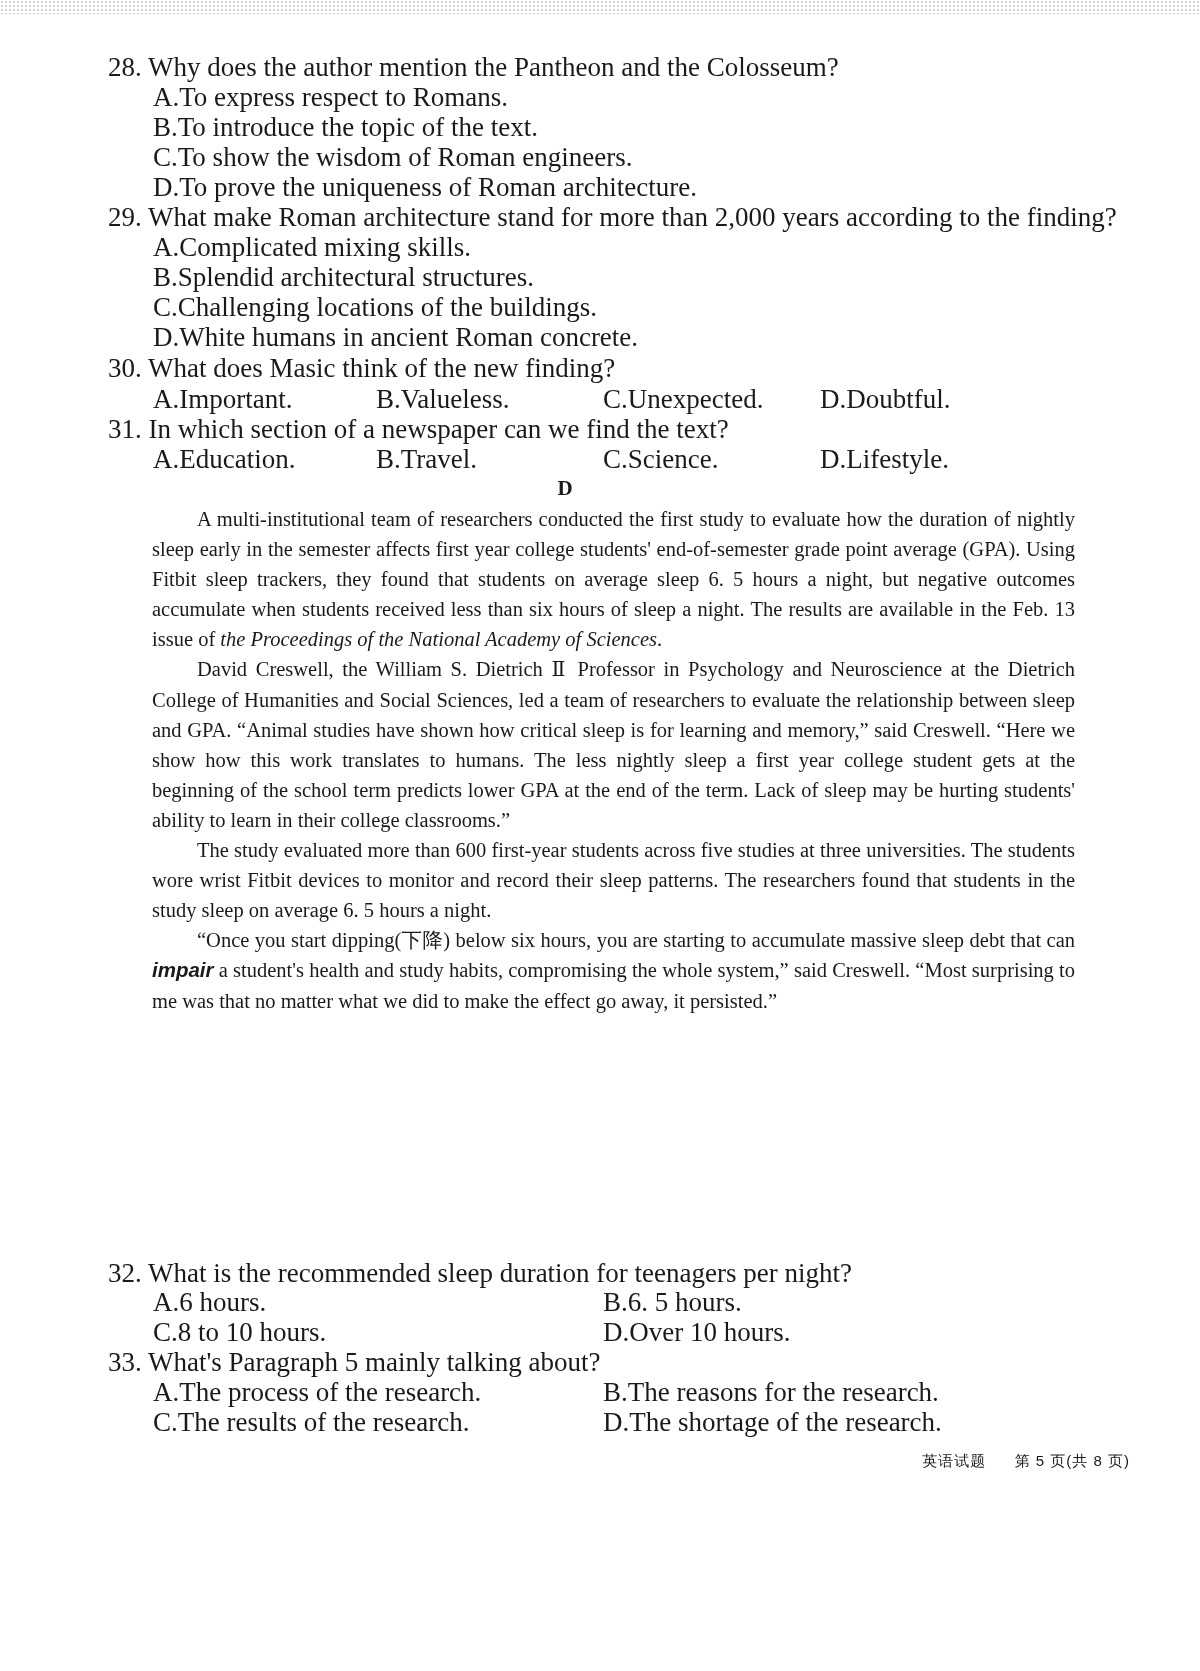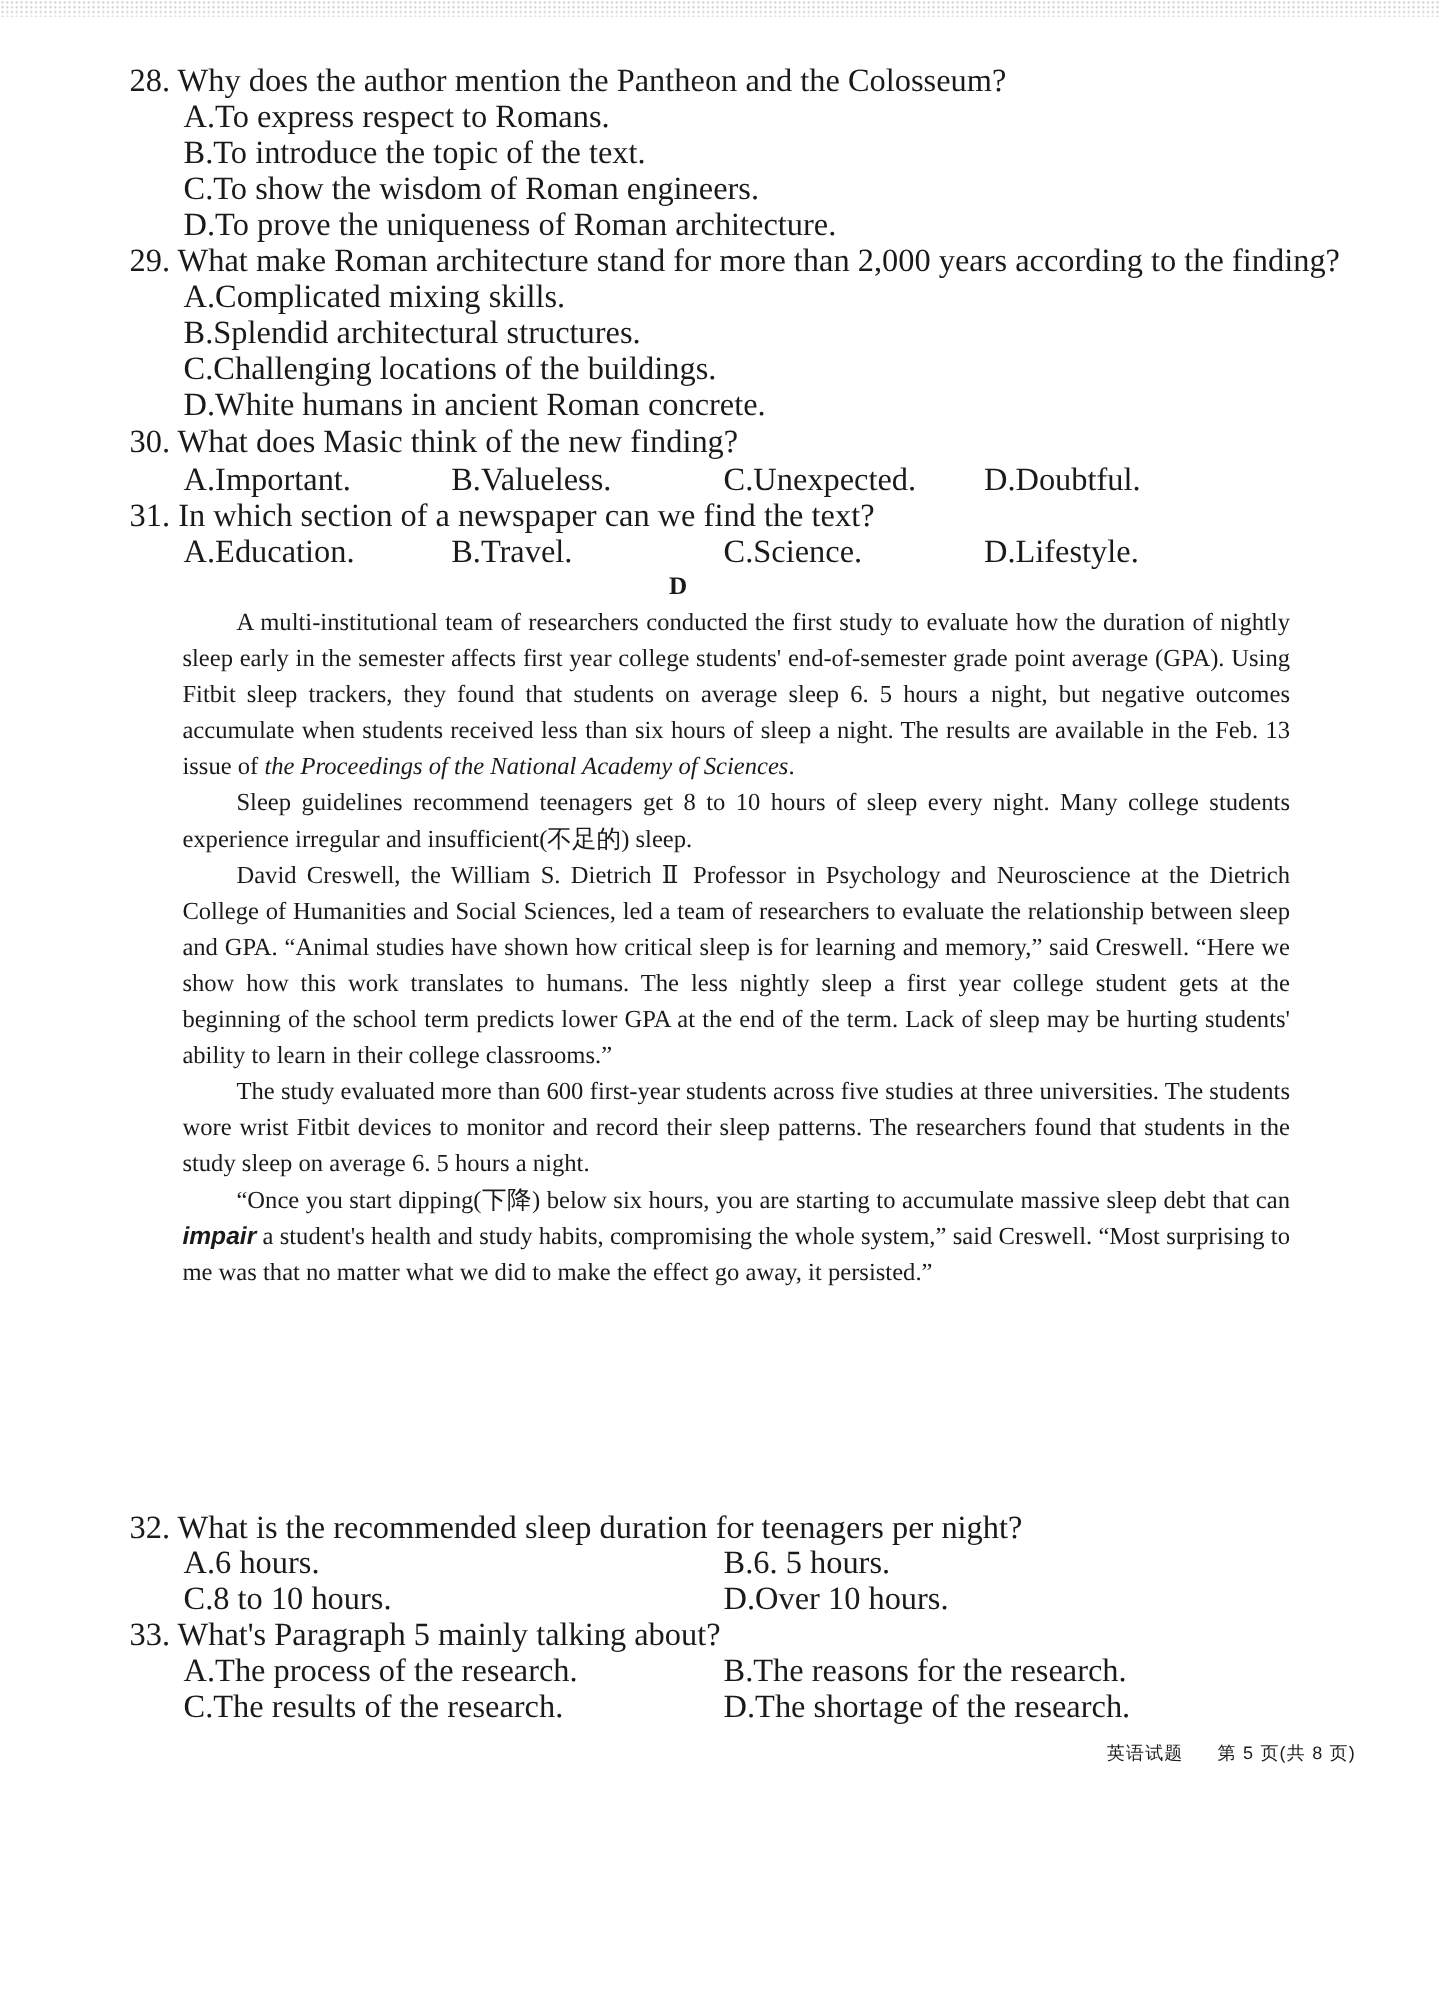--- a/index.html
+++ b/index.html
@@ -80,21 +80,20 @@
   </div>
   <div class="line opt" style="top:444px"><span>A.</span><span>Education.</span></div>
   <div class="line c4-b" style="top:444px"><span>B.</span><span>Travel.</span></div>
   <div class="line c4-c" style="top:444px"><span>C.</span><span>Science.</span></div>
   <div class="line c4-d" style="top:444px"><span>D.</span><span>Lifestyle.</span></div>
 
   <div class="section-letter">D</div>
 
   <div class="para" style="top:504px">
     <p><span>A multi-institutional team of researchers conducted the first study to evaluate how the duration of nightly sleep early in the semester affects first year college students' end-of-semester grade point average (GPA). Using Fitbit sleep trackers, they found that students on average sleep 6. 5 hours a night, but negative outcomes accumulate when students received less than six hours of sleep a night. The results are available in the Feb. 13 issue of </span><i>the Proceedings of the National Academy of Sciences</i><span>.</span></p>
-    <p>Sleep guidelines recommend teenagers get 8 to 10 hours of sleep every night. Many college students experience irregular and insufficient(不足的) sleep.</p>
     <p>David Creswell, the William S. Dietrich Ⅱ Professor in Psychology and Neuroscience at the Dietrich College of Humanities and Social Sciences, led a team of researchers to evaluate the relationship between sleep and GPA. “Animal studies have shown how critical sleep is for learning and memory,” said Creswell. “Here we show how this work translates to humans. The less nightly sleep a first year college student gets at the beginning of the school term predicts lower GPA at the end of the term. Lack of sleep may be hurting students' ability to learn in their college classrooms.”</p>
     <p>The study evaluated more than 600 first-year students across five studies at three universities. The students wore wrist Fitbit devices to monitor and record their sleep patterns. The researchers found that students in the study sleep on average 6. 5 hours a night.</p>
     <p><span>“Once you start dipping(下降) below six hours, you are starting to accumulate massive sleep debt that can </span><b>impair</b><span> a student's health and study habits, compromising the whole system,” said Creswell. “Most surprising to me was that no matter what we did to make the effect go away, it persisted.”</span></p>
   </div>
 
   <div class="line q" style="top:1258px">
     <span>32.</span>
     <span>What is the recommended sleep duration for teenagers per night?</span>
   </div>
   <div class="line opt" style="top:1287px"><span>A.</span><span>6 hours.</span></div>

